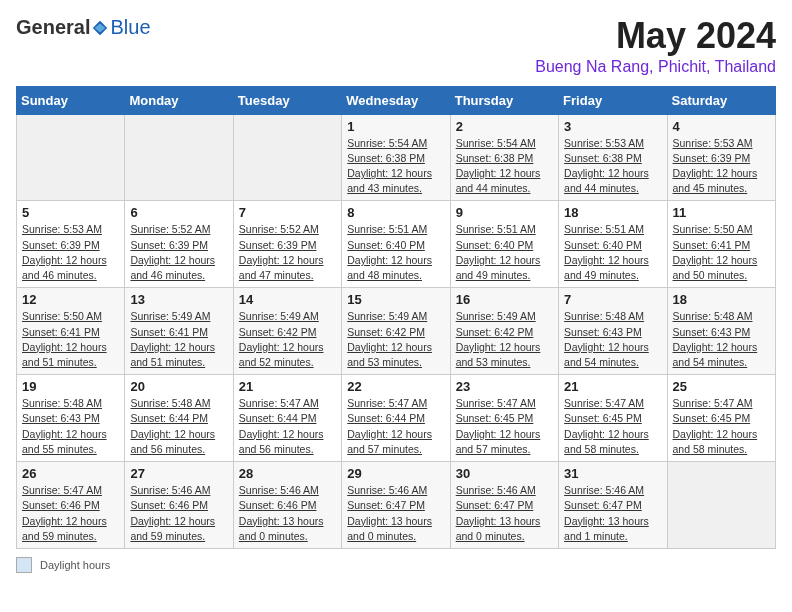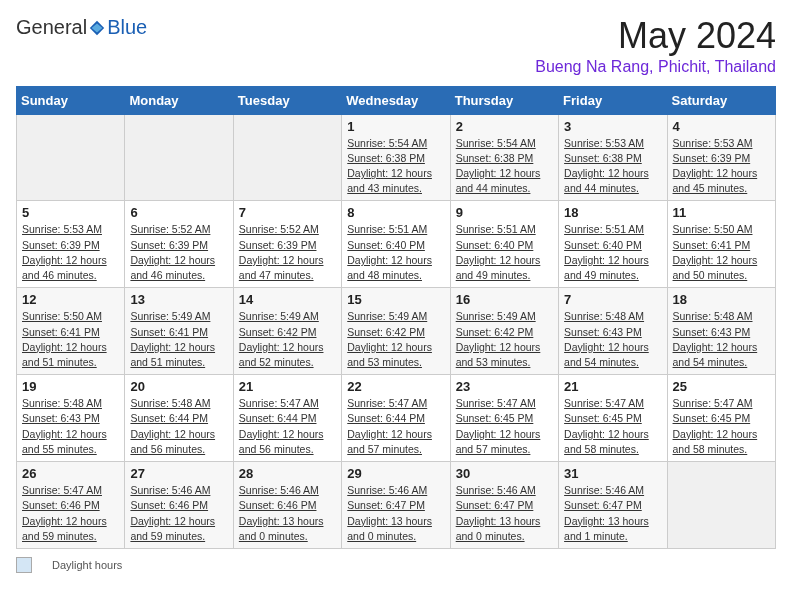--- a/index.html
+++ b/index.html
@@ -21,34 +21,34 @@
       flex-direction: column;
       align-items: flex-start;
     }
     .logo-text {
       display: flex;
       align-items: center;
       font-size: 20px;
       font-weight: bold;
       color: #333;
     }
-    .logo-general { color: #333; font-weight: normal; }
+    .logo-general { color: #333; font-weight: bold; }
     .logo-blue { color: #1a5fb4; font-weight: normal; }
     .logo-icon {
       display: inline-block;
       width: 18px;
       height: 18px;
       margin: 0 1px;
     }
     .title-block {
       text-align: right;
     }
     .month-title {
       font-size: 36px;
-      font-weight: normal;
+      font-weight: bold;
       color: #222;
       line-height: 1.1;
     }
     .location-title {
       font-size: 16px;
       color: #6d28d9;
       margin-top: 2px;
     }
     .calendar {
       width: 100%;
@@ -93,21 +93,21 @@
     }
     .empty-cell {
       background: #f0f0f0 !important;
     }
     .legend {
       margin-top: 8px;
       font-size: 11px;
       color: #555;
       display: flex;
       align-items: center;
-      gap: 20px;
+      gap: 8px;
     }
     .legend-box {
       width: 16px;
       height: 16px;
       background: #d4e6f5;
       border: 1px solid #aaa;
       display: inline-block;
     }
   </style>
 </head>

